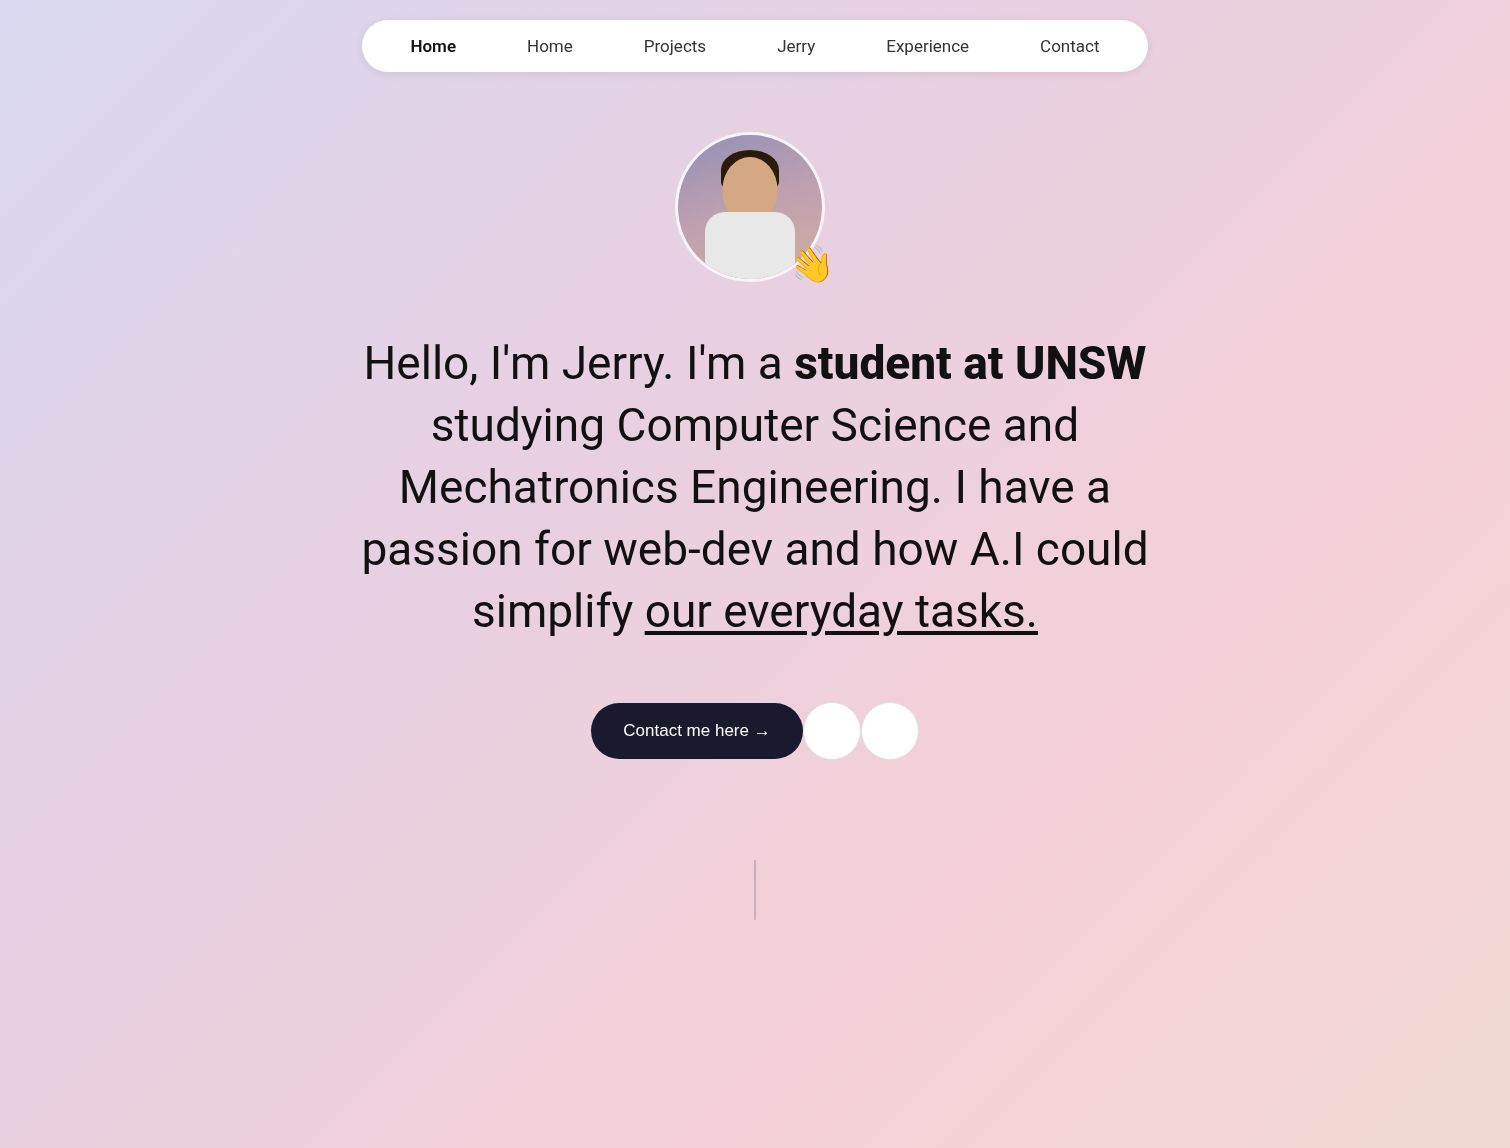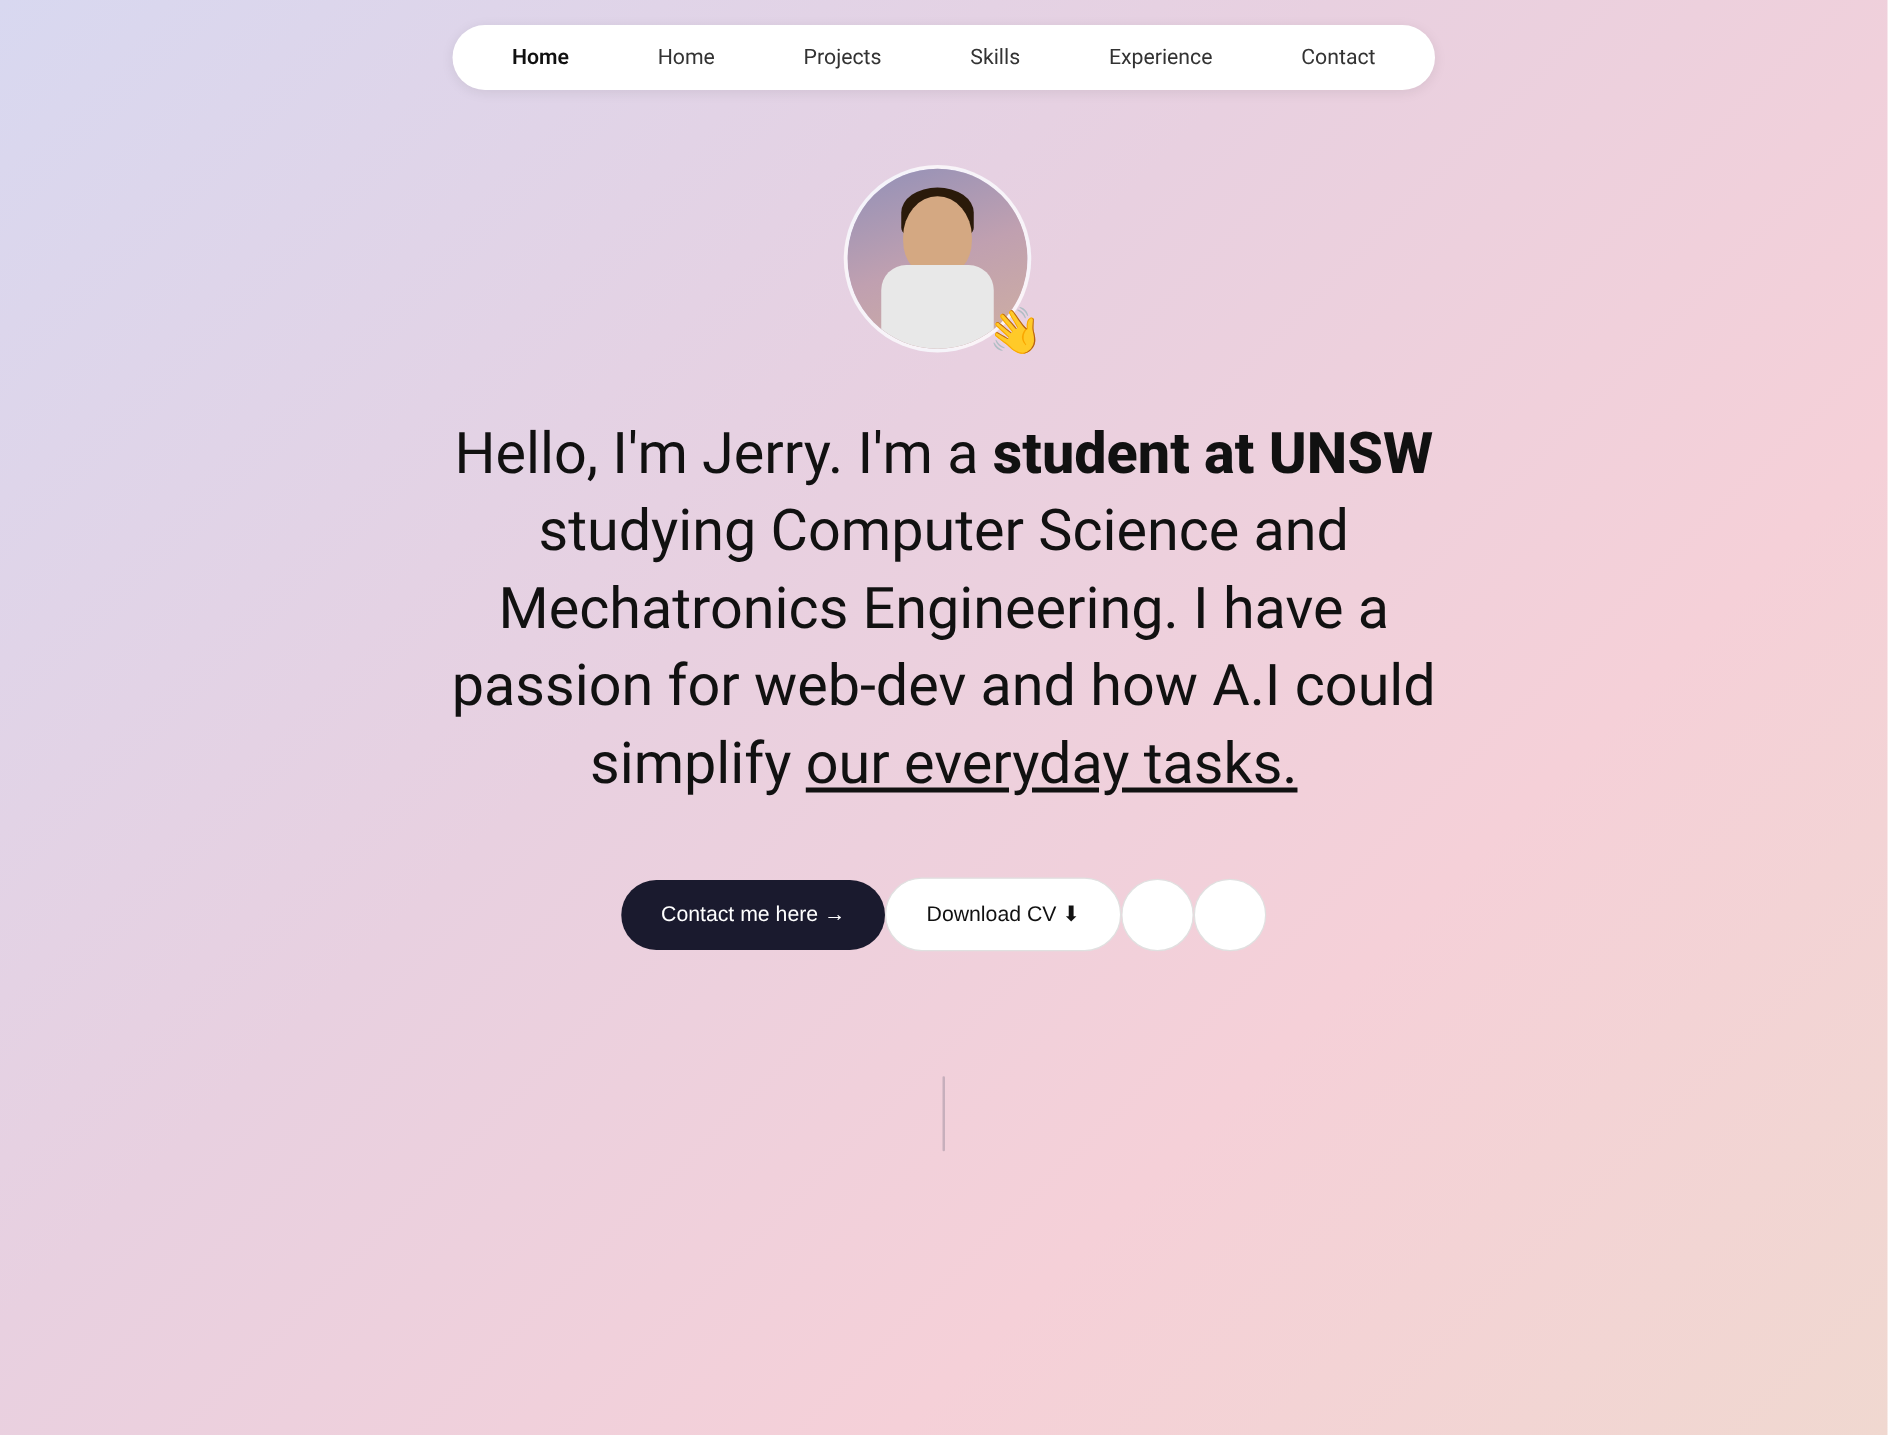--- a/index.html
+++ b/index.html
@@ -227,21 +227,21 @@
     }
   </style>
 </head>
 <body>
 
 <nav class="navbar">
   <div class="nav-container">
     <a class="nav-item active">Home</a>
     <a class="nav-item">Home</a>
     <a class="nav-item">Projects</a>
-    <a class="nav-item">Skills</a>
+    <a class="nav-item">Jerry</a>
     <a class="nav-item">Experience</a>
     <a class="nav-item">Contact</a>
   </div>
 </nav>
 
 <main class="main-content">
 
   <div class="avatar-container">
     <div class="avatar-circle">
       <div class="avatar-placeholder">
@@ -254,21 +254,20 @@
     </div>
     <span class="wave-emoji">👋</span>
   </div>
 
   <div class="hero-text">
     <span>Hello, I'm Jerry.</span><span> I'm a </span><span class="bold">student at UNSW</span><span> studying Computer Science and Mechatronics Engineering. I have a passion for </span><span class="italic">web-dev</span><span> and how A.I could simplify </span><a class="link-underline">our everyday tasks.</a>
   </div>
 
   <div class="action-buttons">
     <button class="btn-contact">Contact me here →</button>
-    <button class="btn-cv">Download CV ⬇</button>
     <button class="btn-icon">
       <span>
         <svg viewBox="0 0 24 24" fill="currentColor">
           <path d="M20.447 20.452h-3.554v-5.569c0-1.328-.027-3.037-1.852-3.037-1.853 0-2.136 1.445-2.136 2.939v5.667H9.351V9h3.414v1.561h.046c.477-.9 1.637-1.85 3.37-1.85 3.601 0 4.267 2.37 4.267 5.455v6.286zM5.337 7.433a2.062 2.062 0 0 1-2.063-2.065 2.064 2.064 0 1 1 2.063 2.065zm1.782 13.019H3.555V9h3.564v11.452zM22.225 0H1.771C.792 0 0 .774 0 1.729v20.542C0 23.227.792 24 1.771 24h20.451C23.2 24 24 23.227 24 22.271V1.729C24 .774 23.2 0 22.222 0h.003z"></path>
         </svg>
       </span>
     </button>
     <button class="btn-icon">
       <span>
         <svg viewBox="0 0 24 24" fill="none" stroke="currentColor" stroke-width="1.8">

